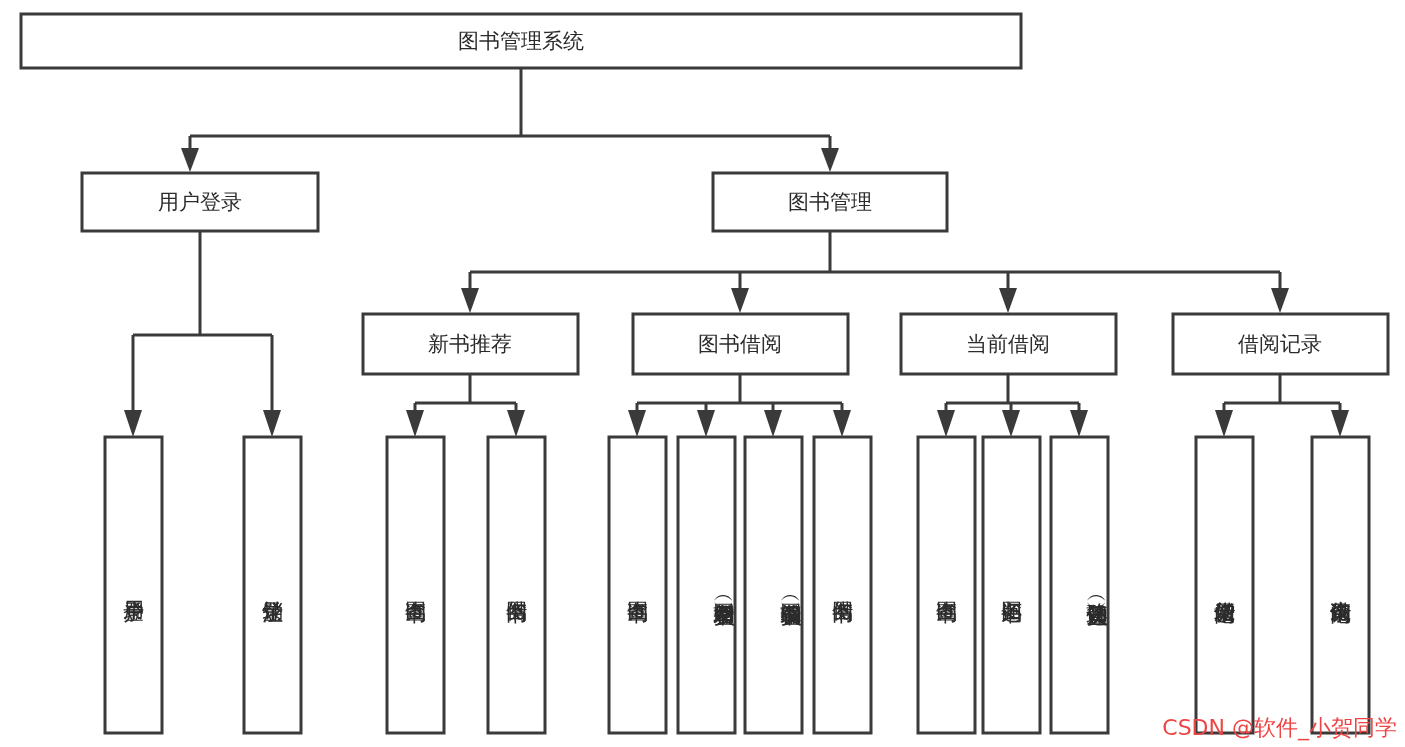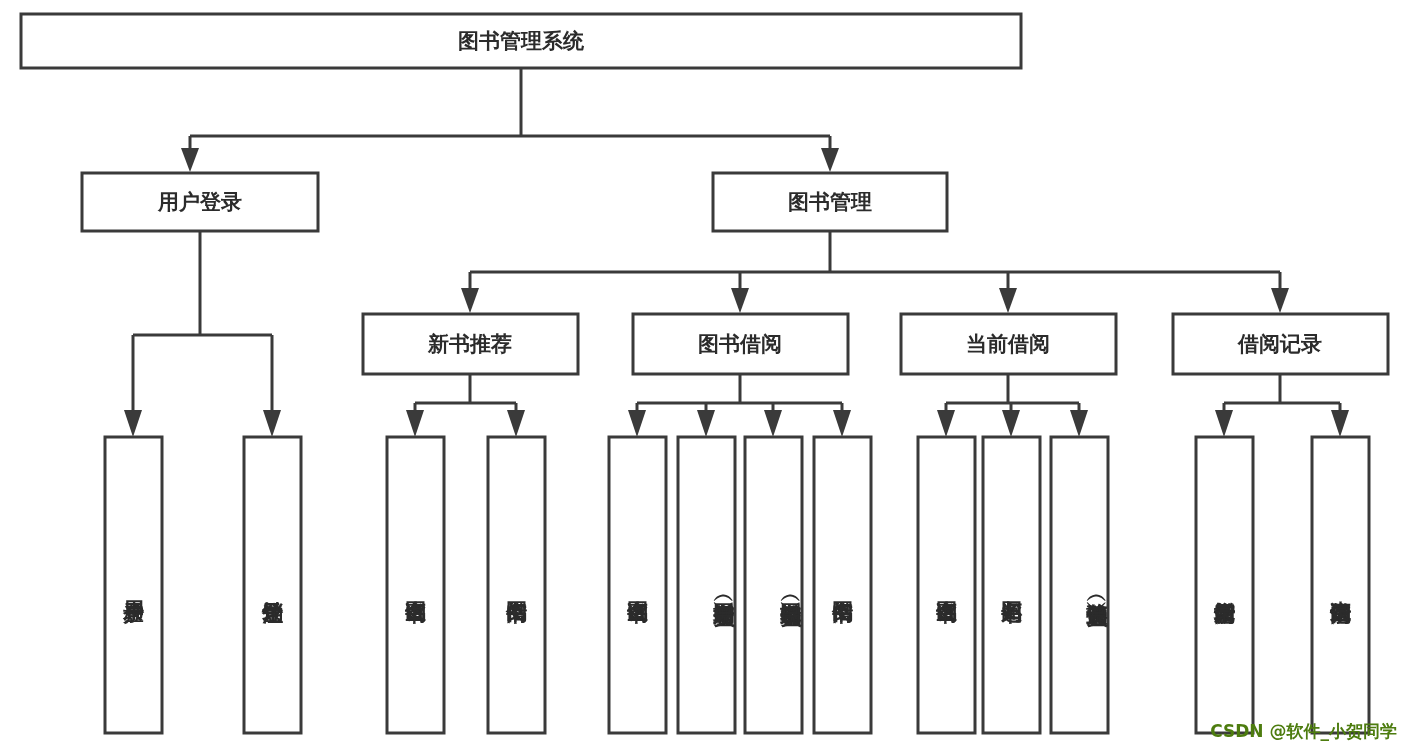--- a/index.html
+++ b/index.html
@@ -12,21 +12,20 @@
     width: 1405px;
     height: 747px;
     font-family: "DejaVu Sans", "Liberation Sans", sans-serif;
     overflow: hidden;
   }
   #diagram-root {
     position: relative;
     width: 1405px;
     height: 747px;
     background: #ffffff;
-    font-weight: bold;
   }
   svg.canvas {
     position: absolute;
     left: 0;
     top: 0;
     width: 1405px;
     height: 747px;
   }
   .node-box {
     fill: #ffffff;
@@ -63,23 +62,23 @@
     display: flex;
     align-items: center;
     justify-content: center;
     pointer-events: none;
     user-select: none;
   }
   .watermark {
     position: absolute;
     right: 8px;
     bottom: 4px;
-    color: #4d7c0f;
-    font-family: "DejaVu Sans", "Liberation Sans", sans-serif;
-    font-size: 17px;
+    color: #ef4444;
+    font-family: "DejaVu Sans", "Liberation Sans", sans-serif;
+    font-size: 22px;
     white-space: nowrap;
     user-select: none;
     padding-left: 11px;
   }
 </style>
 </head>
 <body>
 
 <div id="diagram-root">
 

